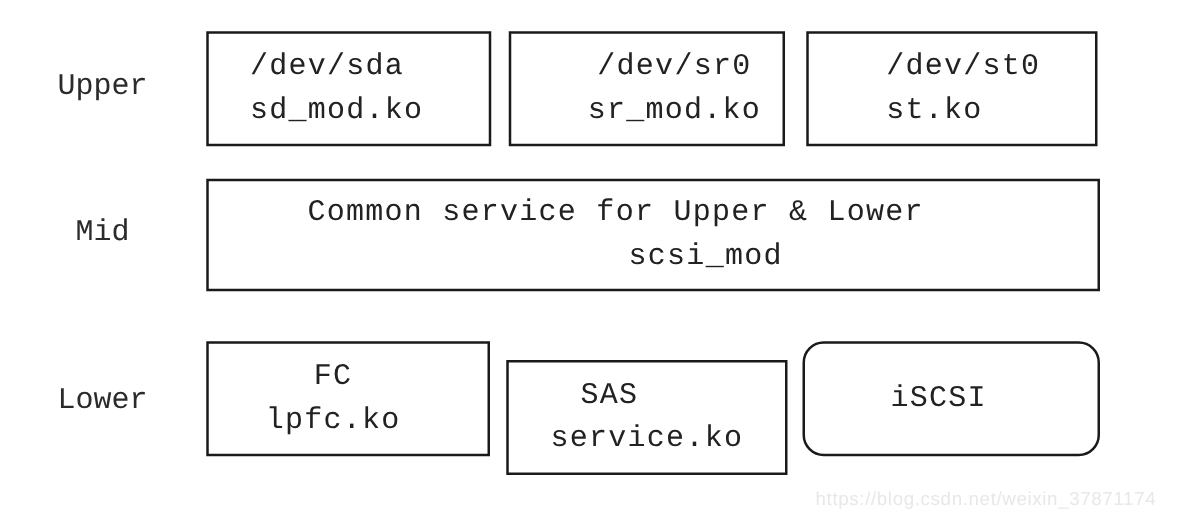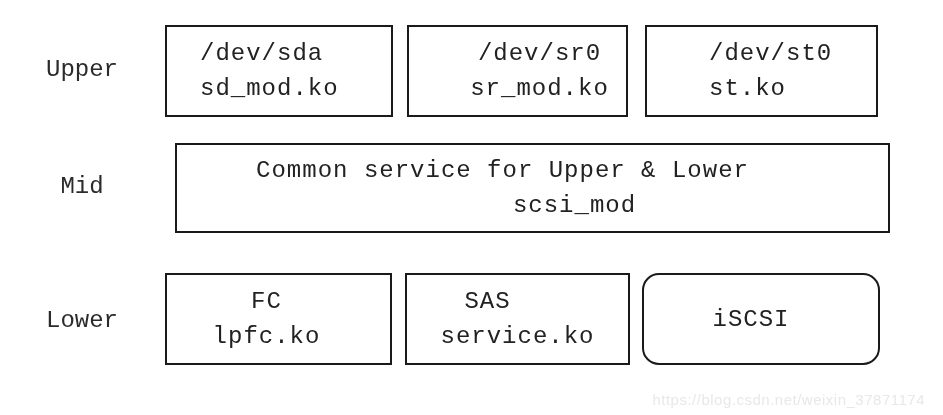--- a/index.html
+++ b/index.html
@@ -43,27 +43,27 @@
     letter-spacing: 1px;
   }
   .box .line { white-space: pre; }
 
   
   .b-u1 { left: 165px; top: 25px; width: 228px; height: 92px; align-items: flex-start; padding-left: 33px; }
   .b-u2 { left: 407px; top: 25px; width: 221px; height: 92px; align-items: center; padding-left: 44px; }
   .b-u3 { left: 645px; top: 25px; width: 233px; height: 92px; align-items: flex-start; padding-left: 62px; }
 
   
-  .b-m  { left: 165px; top: 143px; width: 715px; height: 90px; align-items: center; text-align: left; margin-left: 10px; }
+  .b-m  { left: 165px; top: 143px; width: 715px; height: 90px; align-items: center; text-align: left; }
   .t-m1 { transform: translateX(-30px); }
   .t-m2 { transform: translateX(42px); }
 
   
   .b-l1 { left: 165px; top: 273px; width: 227px; height: 92px; align-items: center; text-align: center; }
-  .b-l2 { left: 405px; top: 273px; width: 225px; height: 92px; align-items: center; text-align: center; }
+  .b-l2 { left: 405px; top: 288px; width: 225px; height: 92px; align-items: center; text-align: center; }
   .b-l3 { left: 642px; top: 273px; width: 238px; height: 92px; align-items: center; text-align: center; border-radius: 17px; }
   .t-fc   { transform: translateX(-12px); }
   .t-sas1 { transform: translateX(-30px); }
   .t-is1  { transform: translateX(-10px); }
 
   .watermark {
     position: absolute;
     right: 18px;
     bottom: 7px;
     font-family: "Liberation Sans", sans-serif;

